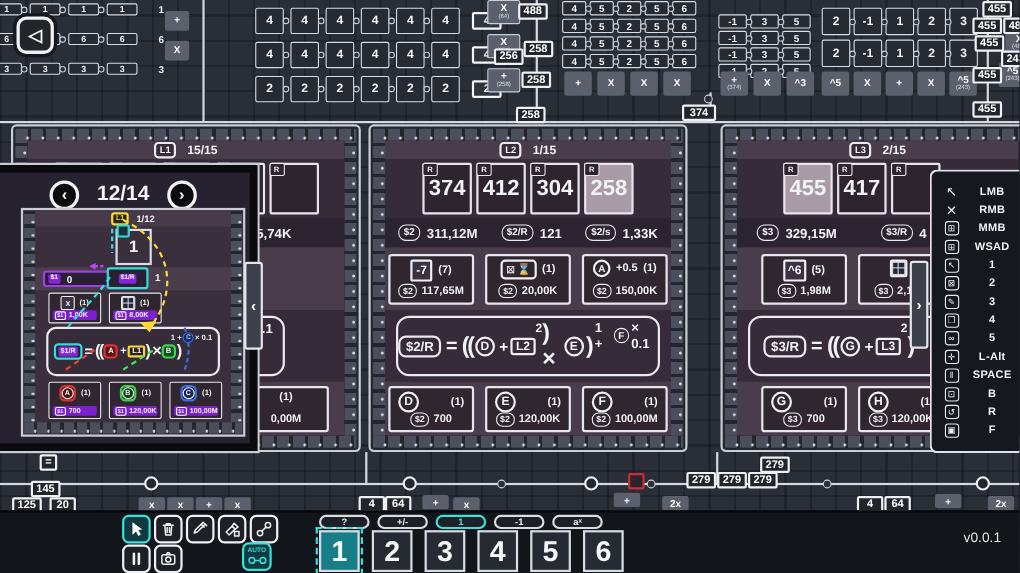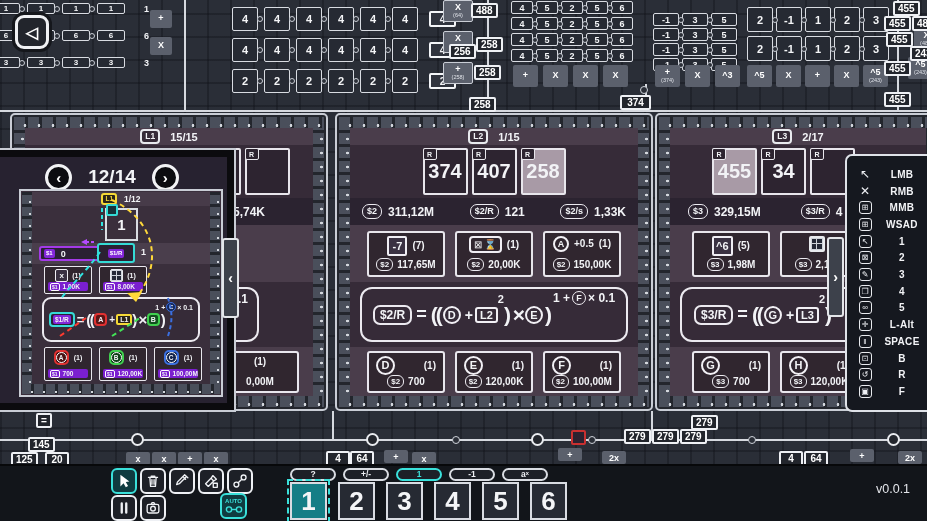--- a/index.html
+++ b/index.html
@@ -519,39 +519,43 @@
             </div>
           <div class="prow">
               <span class="pval">0,00M</span>
             </div>
         </div>
       </div>
     </div>
   </div>
 
   
-  <div class="panel" style="left:335px;top:113px;width:318px;height:298px;">
+  <div class="panel" style="left:335px;top:113px;width:290px;height:298px;">
     <div class="tt tt-h" style="top:2px;"></div>
     <div class="tt tt-h" style="bottom:2px;"></div>
     <div class="tt tt-v" style="left:2px;"></div>
     <div class="tt tt-v" style="right:2px;"></div>
     <div class="pcontent">
       <div class="phead">
         <span class="pbadge">L2</span>
         <span class="pprog">1/15</span>
       </div>
       <div class="pzone-tiles">
 
       <div class="ptile">
             <span class="rcorner">R</span>
             <span>374</span>
           </div>
           <div class="ptile">
             <span class="rcorner">R</span>
-            <span>407</span>
+            <span>412</span>
+          </div>
+          <div class="ptile">
+            <span class="rcorner">R</span>
+            <span>304</span>
           </div>
           <div class="ptile hl">
             <span class="rcorner">R</span>
             <span>258</span>
           </div>
         </div>
       <div class="pstats" style="justify-content:space-between;">
 
       <span class="sgroup">
             <span class="sbadge">$2</span>
@@ -658,31 +662,31 @@
   </div>
 
   
   <div class="panel" style="left:655px;top:113px;width:286px;height:298px;text-align:center;">
     <div class="tt tt-h" style="top:2px;"></div>
     <div class="tt tt-h" style="bottom:2px;"></div>
     <div class="tt tt-v" style="left:2px;"></div>
     <div class="pcontent">
       <div class="phead">
         <span class="pbadge">L3</span>
-        <span class="pprog">2/17</span>
+        <span class="pprog">2/15</span>
       </div>
       <div class="pzone-tiles" style="justify-content:flex-start;padding-left:42px;">
 
       <div class="ptile hl">
             <span class="rcorner">R</span>
             <span>455</span>
           </div>
           <div class="ptile">
             <span class="rcorner">R</span>
-            <span>34</span>
+            <span>417</span>
           </div>
           <div class="ptile">
             <span class="rcorner">R</span>
             <span></span>
           </div>
         </div>
       <div class="pstats" style="gap:40px;padding-left:18px;">
 
       <span class="sgroup">
             <span class="sbadge">$3</span>

